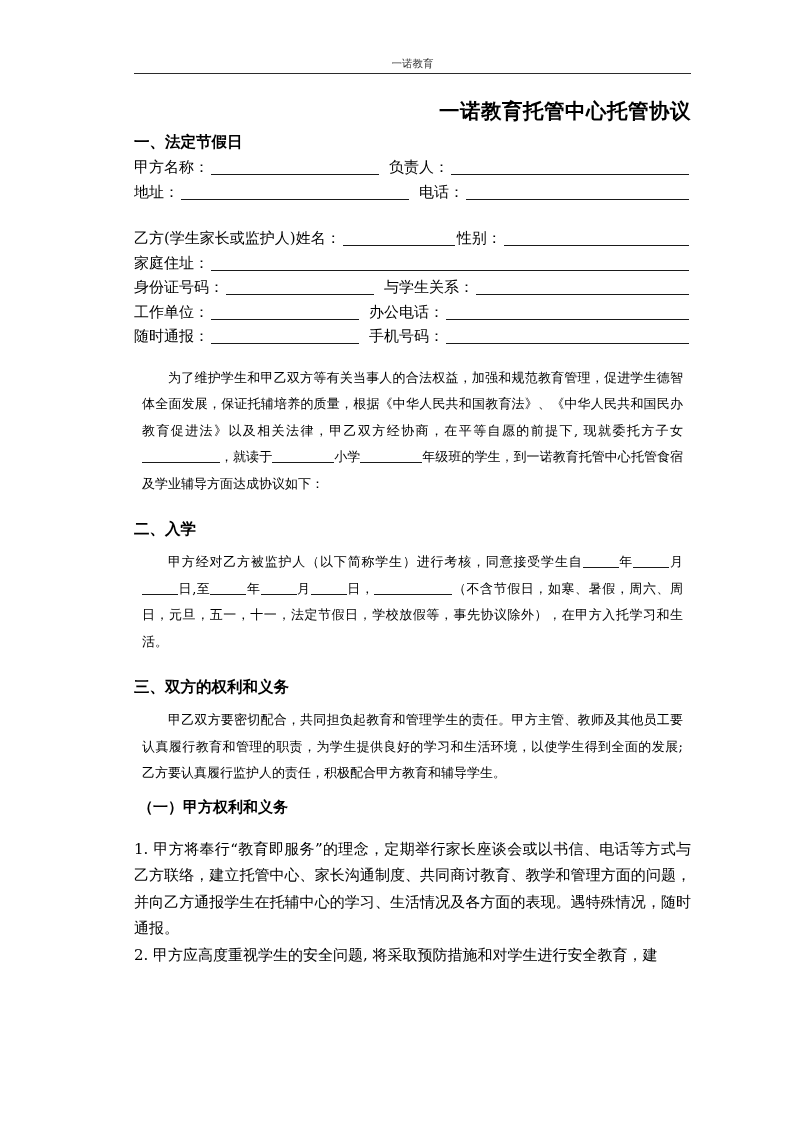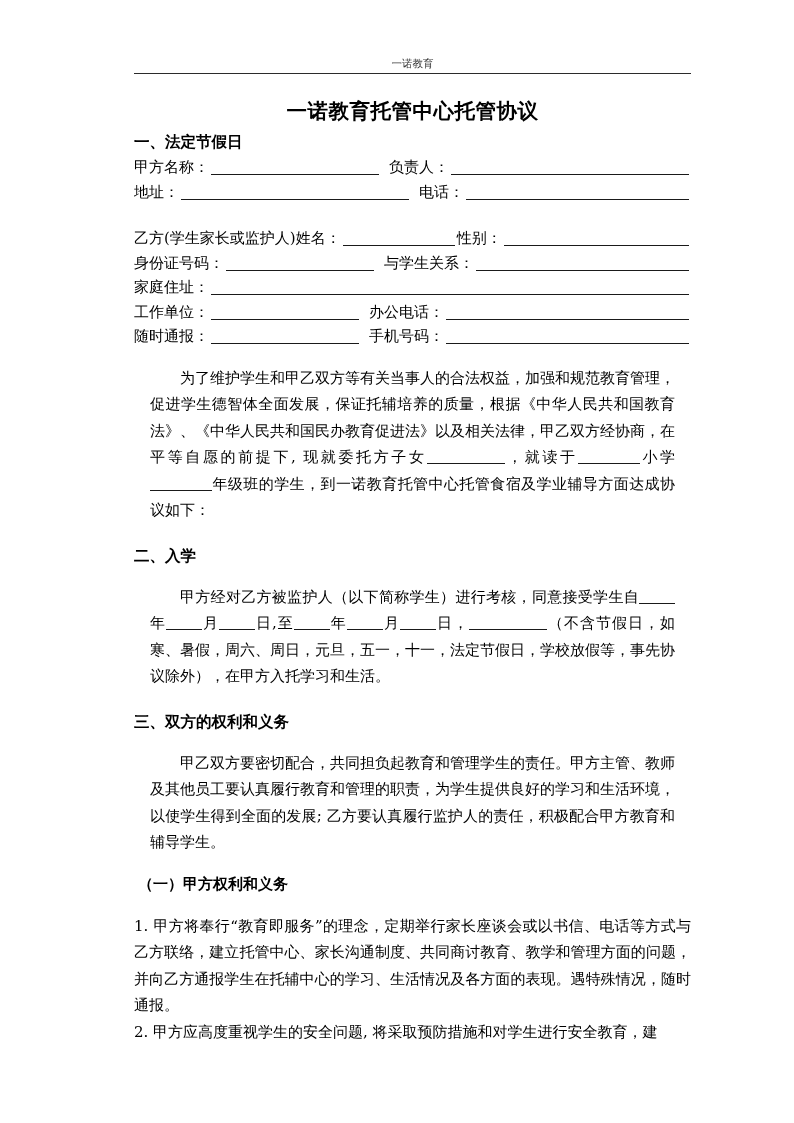--- a/index.html
+++ b/index.html
@@ -43,21 +43,21 @@
     height: 0;
   }
   
   .content {
     position: absolute;
     left: 118px;
     top: 90px;
     width: 557px;
   }
   .doc-title {
-    text-align: center;
+    text-align: right;
     font-weight: bold;
     font-size: 20.5px;
     line-height: 30px;
     letter-spacing: 0.5px;
     margin: 6px 0 4px 0;
     font-family: "DejaVu Serif", "Liberation Serif", serif;
   }
   .sec-head {
     font-weight: bold;
     font-size: 15.5px;
@@ -85,25 +85,25 @@
     border-bottom: 1.1px solid #1a1a1a;
     display: inline-block;
     height: 15px;
     margin: 0 2px;
   }
   .blank.grow { flex: 1 1 auto; min-width: 10px; }
   .gap-sm { display: inline-block; width: 8px; }
   .spacer-line { height: 22px; }
   
   .para {
-    font-size: 15px;
+    font-size: 13px;
     line-height: 26.5px;
     text-align: justify;
     text-justify: inter-ideograph;
-    margin: 16px;
+    margin: 8px;
     text-indent: 2em;
   }
   .para-block { margin-top: 16px; }
   .ublank {
     display: inline-block;
     border-bottom: 1.1px solid #1a1a1a;
     height: 14px;
     vertical-align: -2px;
   }
   .u-sm { width: 36px; }
@@ -153,33 +153,33 @@
     <div class="spacer-line"></div>
 
     <div class="form-row">
       <span class="lbl">乙方(学生家长或监护人)姓名：</span>
       <span class="blank" style="width:112px"></span>
       <span class="lbl">性别：</span>
       <span class="blank grow"></span>
     </div>
 
     <div class="form-row">
+      <span class="lbl">家庭住址：</span>
+      <span class="blank grow"></span>
+    </div>
+
+    <div class="form-row">
       <span class="lbl">身份证号码：</span>
       <span class="blank" style="width:148px"></span>
       <span class="gap-sm"></span>
       <span class="lbl">与学生关系：</span>
       <span class="blank grow"></span>
     </div>
 
     <div class="form-row">
-      <span class="lbl">家庭住址：</span>
-      <span class="blank grow"></span>
-    </div>
-
-    <div class="form-row">
       <span class="lbl">工作单位：</span>
       <span class="blank" style="width:148px"></span>
       <span class="gap-sm"></span>
       <span class="lbl">办公电话：</span>
       <span class="blank grow"></span>
     </div>
 
     <div class="form-row">
       <span class="lbl">随时通报：</span>
       <span class="blank" style="width:148px"></span>

